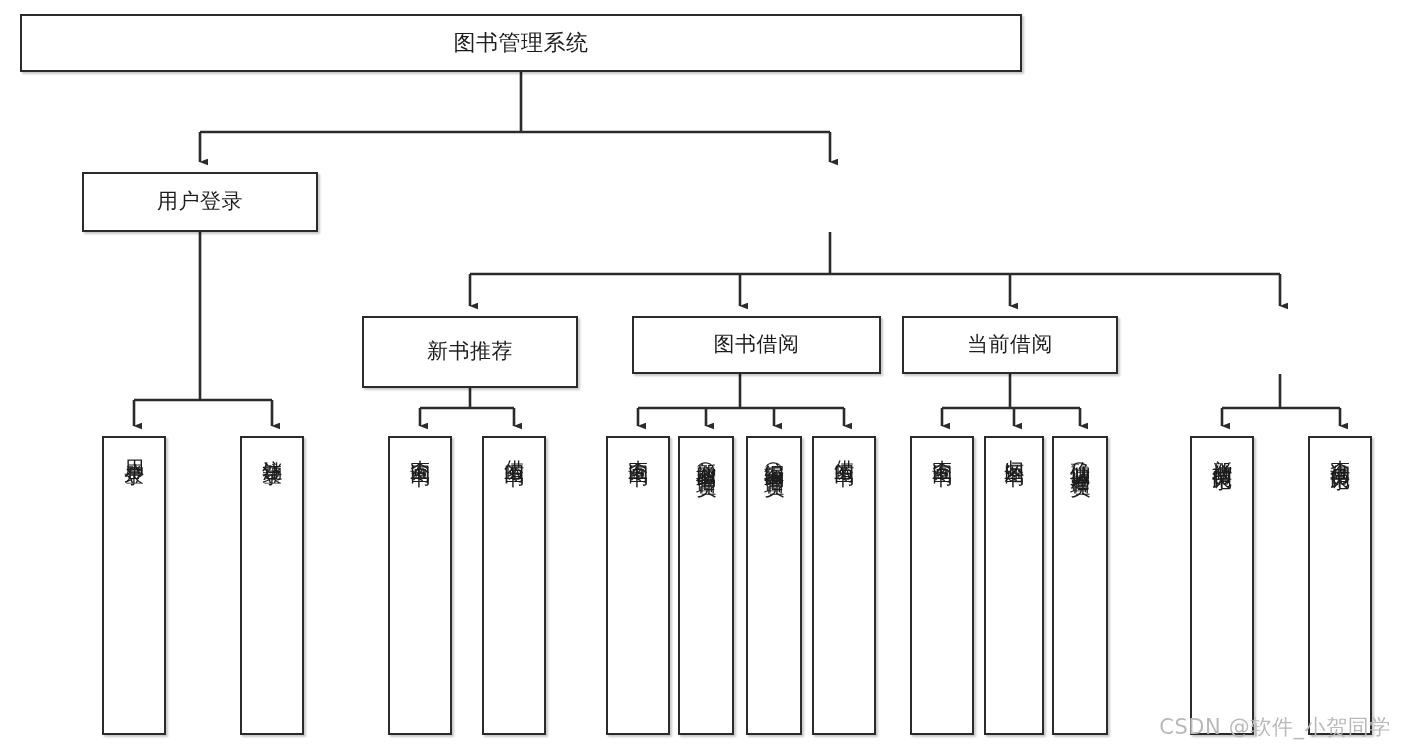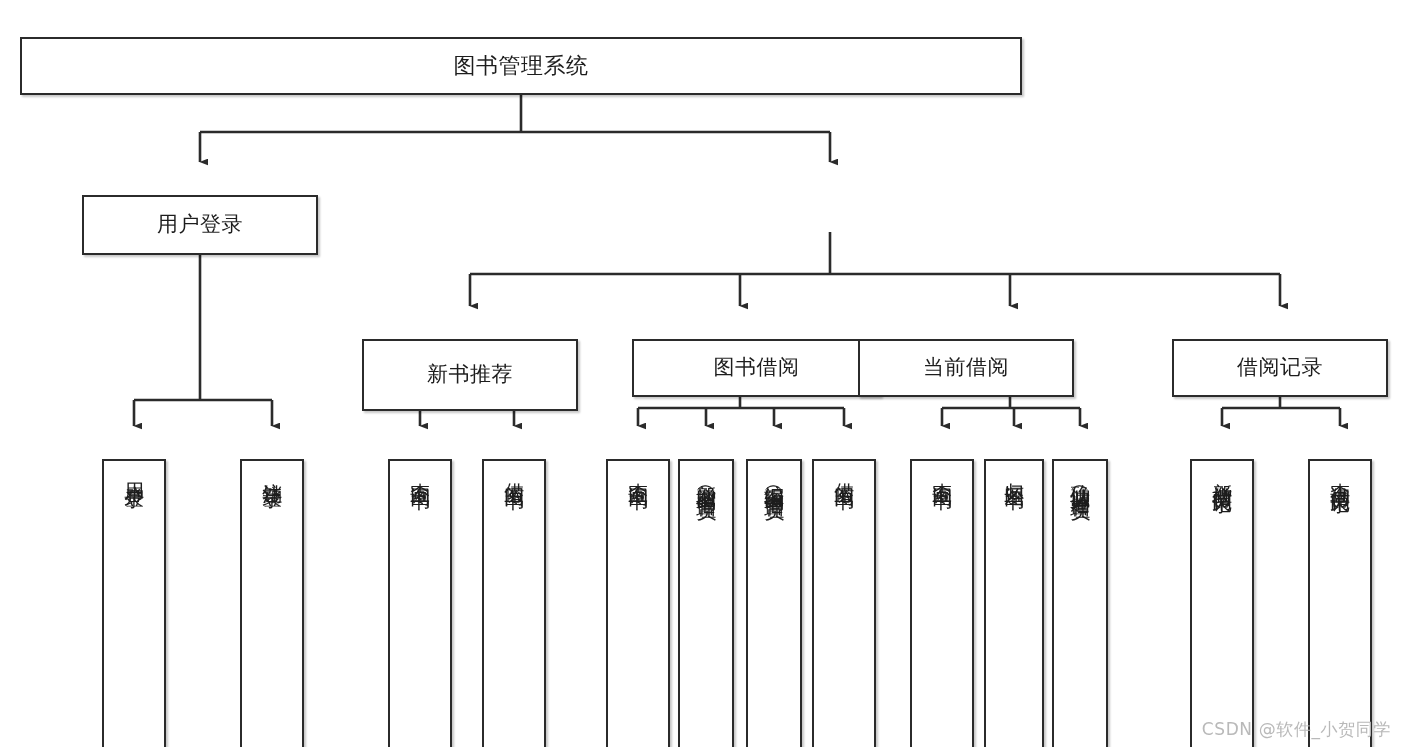--- a/index.html
+++ b/index.html
@@ -28,21 +28,20 @@
   }
   .node {
     position: absolute;
     box-sizing: border-box;
     background: #ffffff;
     border: 2.5px solid #2b2b2b;
     display: flex;
     align-items: center;
     justify-content: center;
     box-shadow: 2px 2px 2px rgba(0,0,0,0.22);
-    margin-top: 23px;
   }
   .node-label {
     color: #1d1d1d;
     font-size: 21px;
     line-height: 1.12;
     letter-spacing: 0.5px;
     white-space: nowrap;
     text-align: center;
   }
   .node.level-0 .node-label { font-size: 22px; }
@@ -61,21 +60,21 @@
     white-space: normal;
     max-height: 100%;
   }
   .node.leaf.tall-label .node-label {
     padding-top: 2px;
   }
   #watermark {
     position: absolute;
     right: 14px;
     bottom: 6px;
-    font-size: 17px;
+    font-size: 21px;
     color: #b9b9b9;
     letter-spacing: 0.6px;
     white-space: nowrap;
     user-select: none;
   }
 </style>
 </head>
 <body>
 
 <div id="diagram-root">
@@ -149,25 +148,22 @@
   <div class="node level-1" style="left: 82px; top: 172px; width: 236px; height: 60px;">
     <span class="node-label">用户登录</span>
   </div>
 
   <div class="node level-2" style="left: 362px; top: 316px; width: 216px; height: 72px;">
     <span class="node-label">新书推荐</span>
   </div>
   <div class="node level-2" style="left: 632px; top: 316px; width: 249px; height: 58px;">
     <span class="node-label">图书借阅</span>
   </div>
-  <div class="node level-2" style="left: 858px; top: 316px; width: 216px; height: 58px;">
+  <div class="node level-2" style="left: 902px; top: 316px; width: 216px; height: 58px;">
     <span class="node-label">当前借阅</span>
-  </div>
-  <div class="node level-2" style="left: 1172px; top: 316px; width: 216px; height: 58px;">
-    <span class="node-label">借阅记录</span>
   </div>
 
   <div class="node leaf" style="left: 102px; top: 436px; width: 64px; height: 299px;">
     <span class="node-label">用户登录</span>
   </div>
   <div class="node leaf" style="left: 240px; top: 436px; width: 64px; height: 299px;">
     <span class="node-label">注销登录</span>
   </div>
   <div class="node leaf" style="left: 388px; top: 436px; width: 64px; height: 299px;">
     <span class="node-label">查询图书</span>

